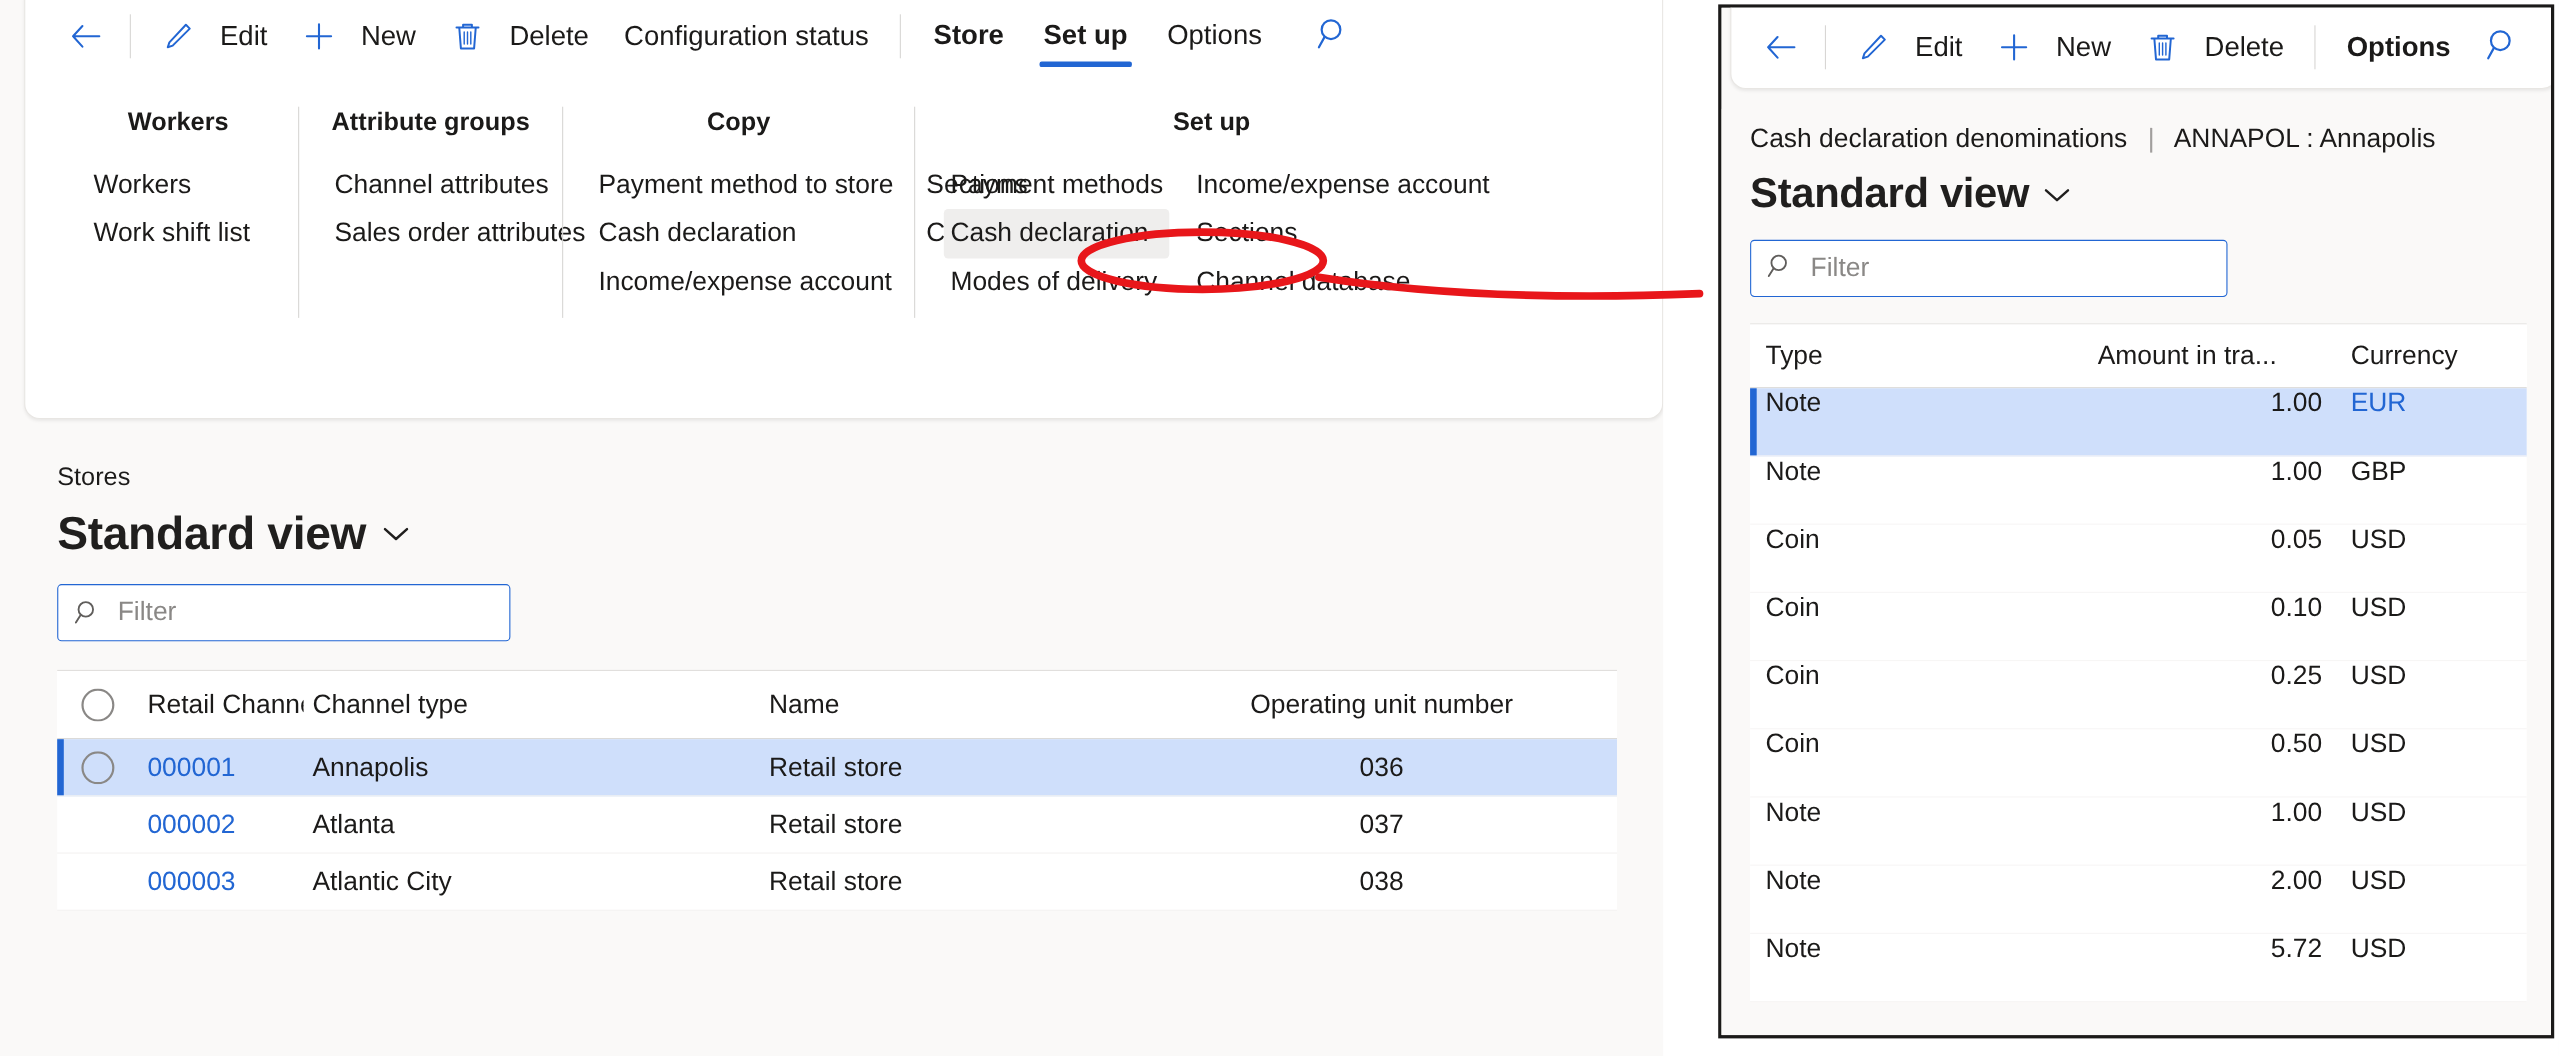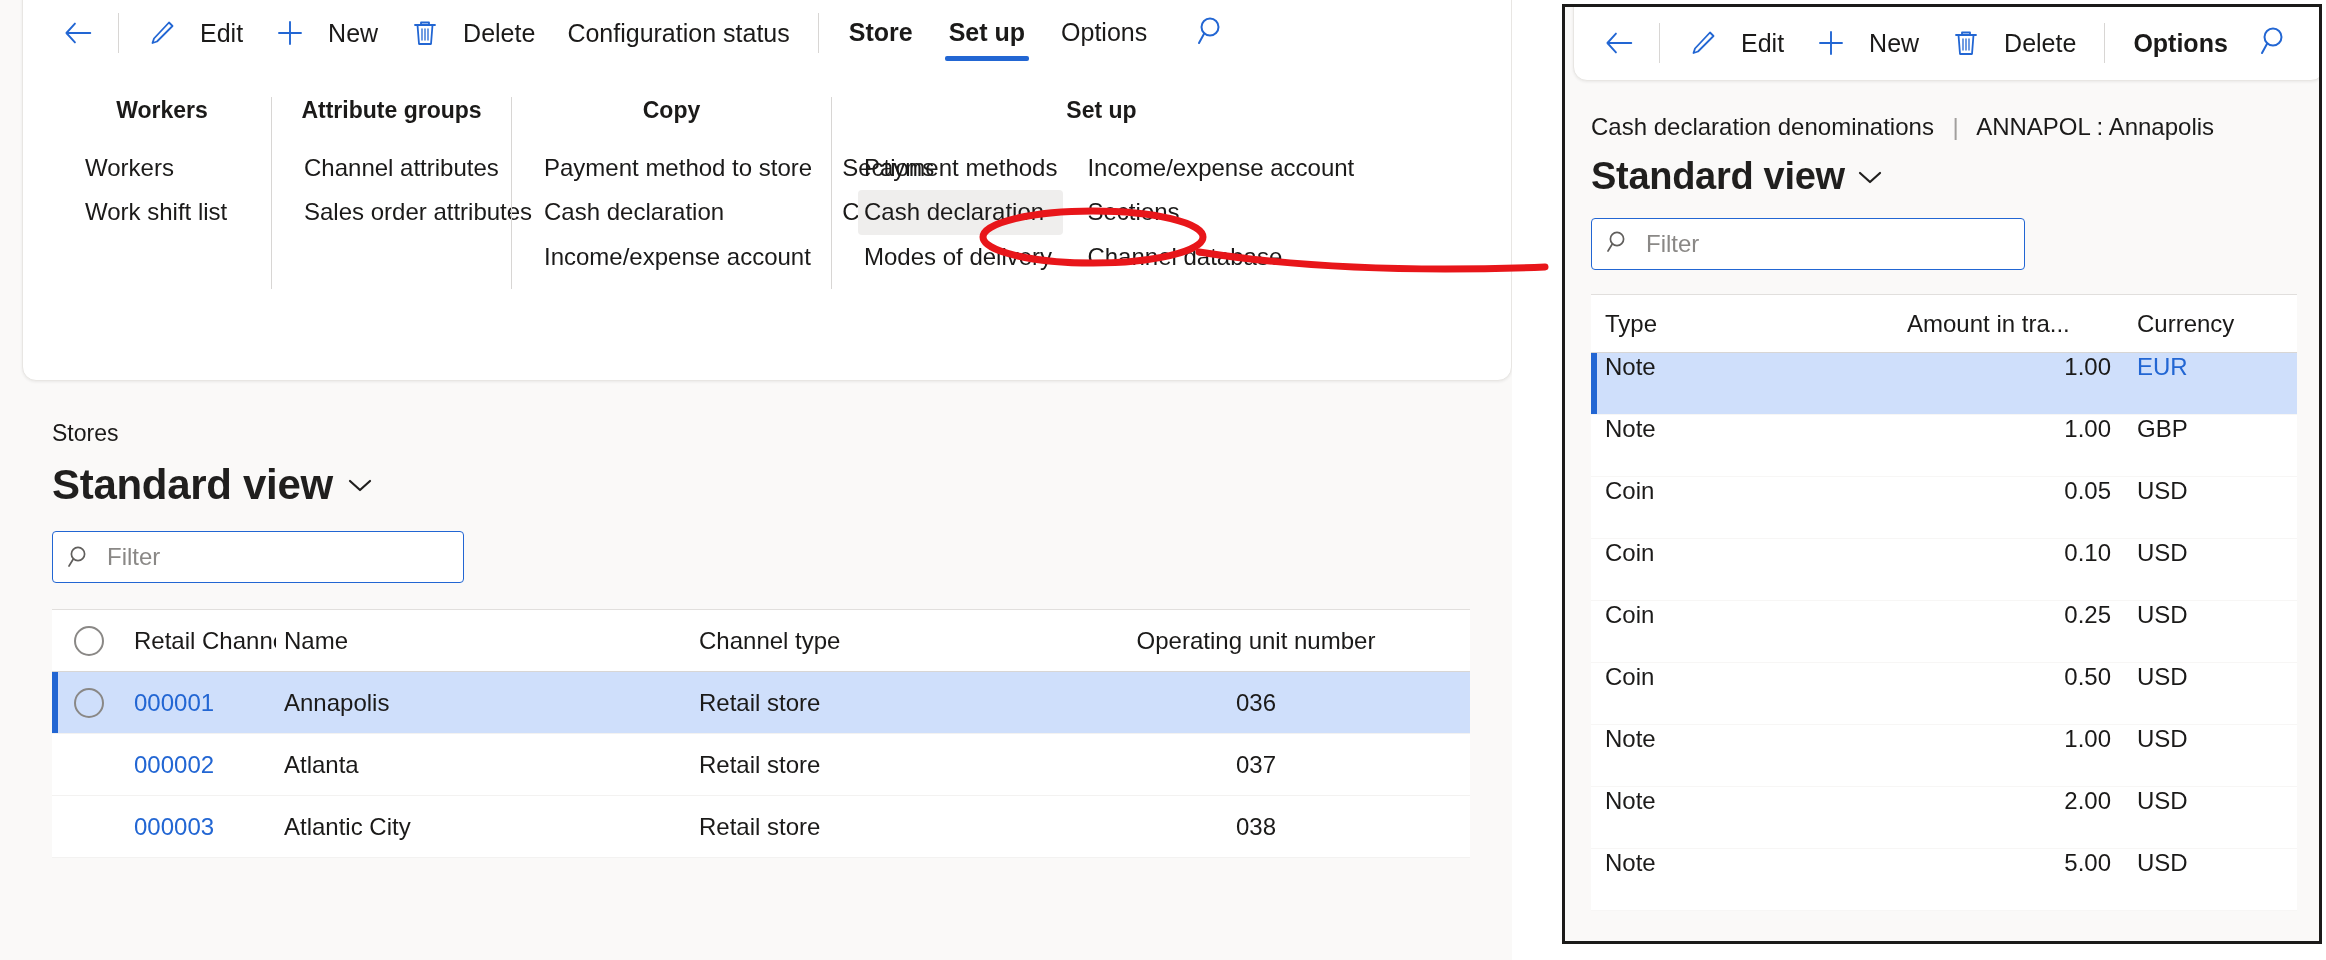--- a/index.html
+++ b/index.html
@@ -205,21 +205,21 @@
     align-items: center;
     height: 62px;
     background: #ffffff;
     border-bottom: 1px solid #d8d6d4;
     font-size: 24px;
     color: #1b1a19;
   }
   .grid-row {
     display: flex;
     align-items: center;
-    height: 62px;
+    height: 52px;
     font-size: 24px;
     color: #1b1a19;
     border-bottom: 1px solid #f3f2f1;
     cursor: pointer;
     position: relative;
   }
   .grid-row.selected {
     background: #cfdffb;
   }
   .grid-row.selected::before {
@@ -501,22 +501,22 @@
         </span>
         <input class="filter-input" type="text" placeholder="Filter" style="">
       </div>
 
       <div class="grid">
         <div class="grid-header">
           <div class="cell c-radio">
             <span class="radio"></span>
           </div>
           <div class="cell c-id">Retail Channel Id</div>
+          <div class="cell c-type">Channel type</div>
           <div class="cell c-name">Name</div>
-          <div class="cell c-type">Channel type</div>
           <div class="cell c-unit">Operating unit number</div>
         </div>
 
         <div class="grid-row selected">
           <div class="cell c-radio">
             <span class="radio"></span>
           </div>
           <div class="cell c-id link">000001</div>
           <div class="cell c-name">Annapolis</div>
           <div class="cell c-type">Retail store</div>
@@ -682,21 +682,21 @@
           </div>
 
           <div class="r-row">
             <div class="cell rc-type">Note</div>
             <div class="cell rc-amt">2.00</div>
             <div class="cell rc-cur">USD</div>
           </div>
 
           <div class="r-row">
             <div class="cell rc-type">Note</div>
-            <div class="cell rc-amt">5.00</div>
+            <div class="cell rc-amt">5.72</div>
             <div class="cell rc-cur">USD</div>
           </div>
 
         </div>
       </div>
     </div>
   </div>
 
   <svg class="annot" viewBox="0 0 2326 960">
     <ellipse cx="1093" cy="237" rx="110" ry="26" fill="none" stroke="#e8161a" stroke-width="7"></ellipse>

